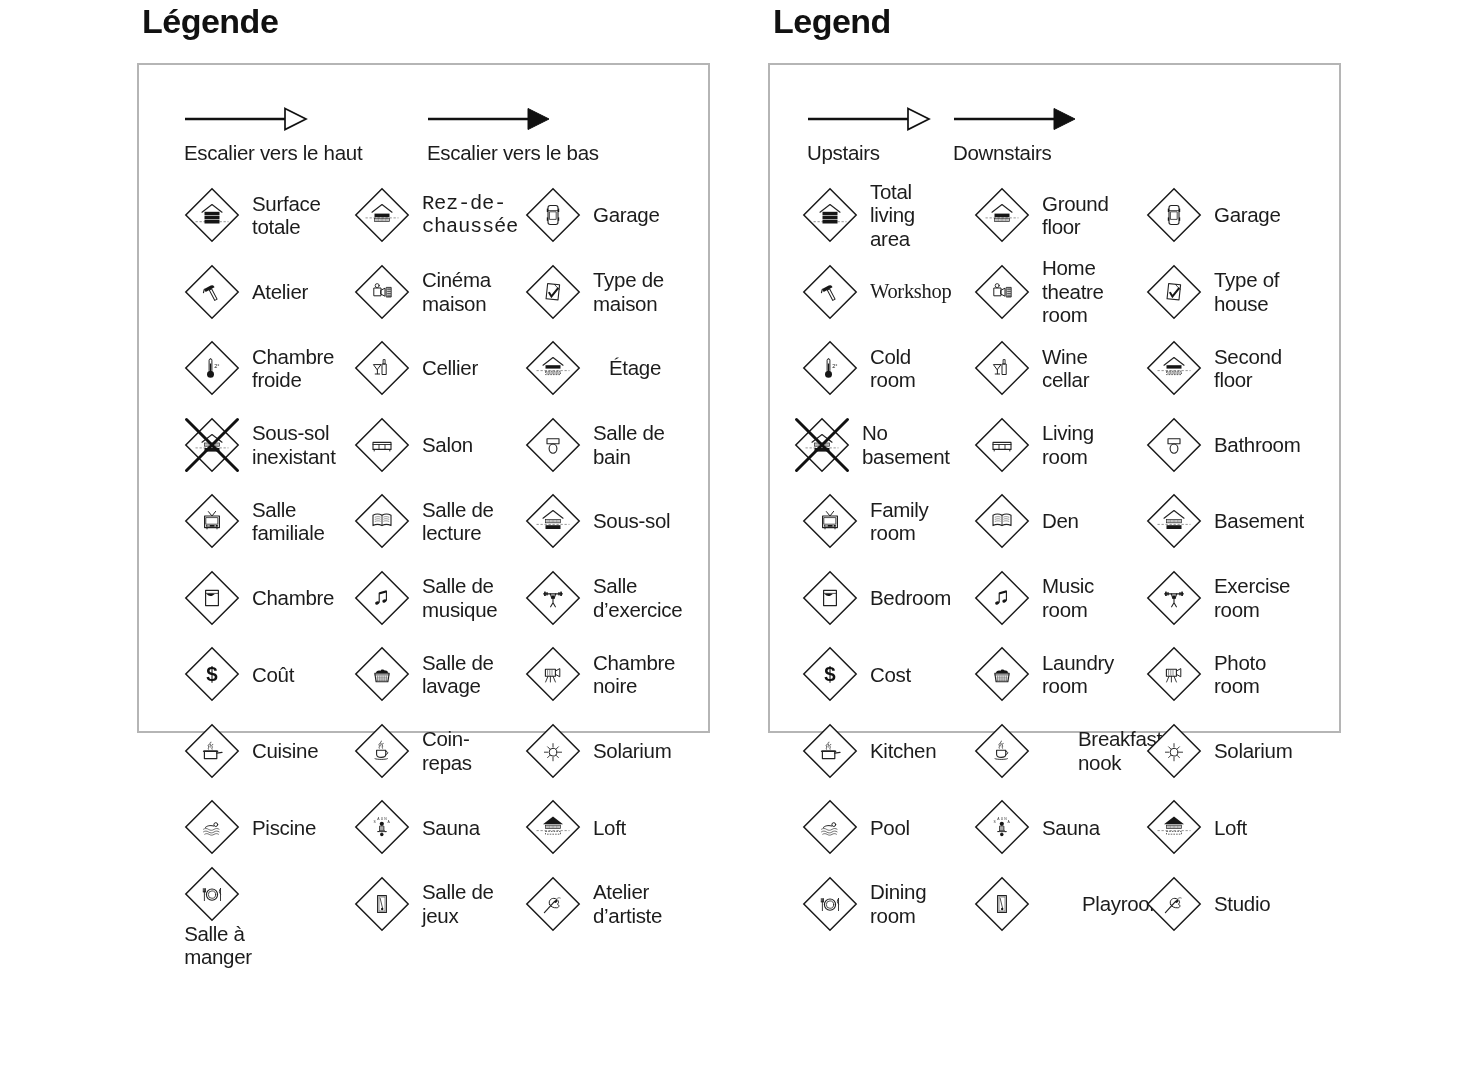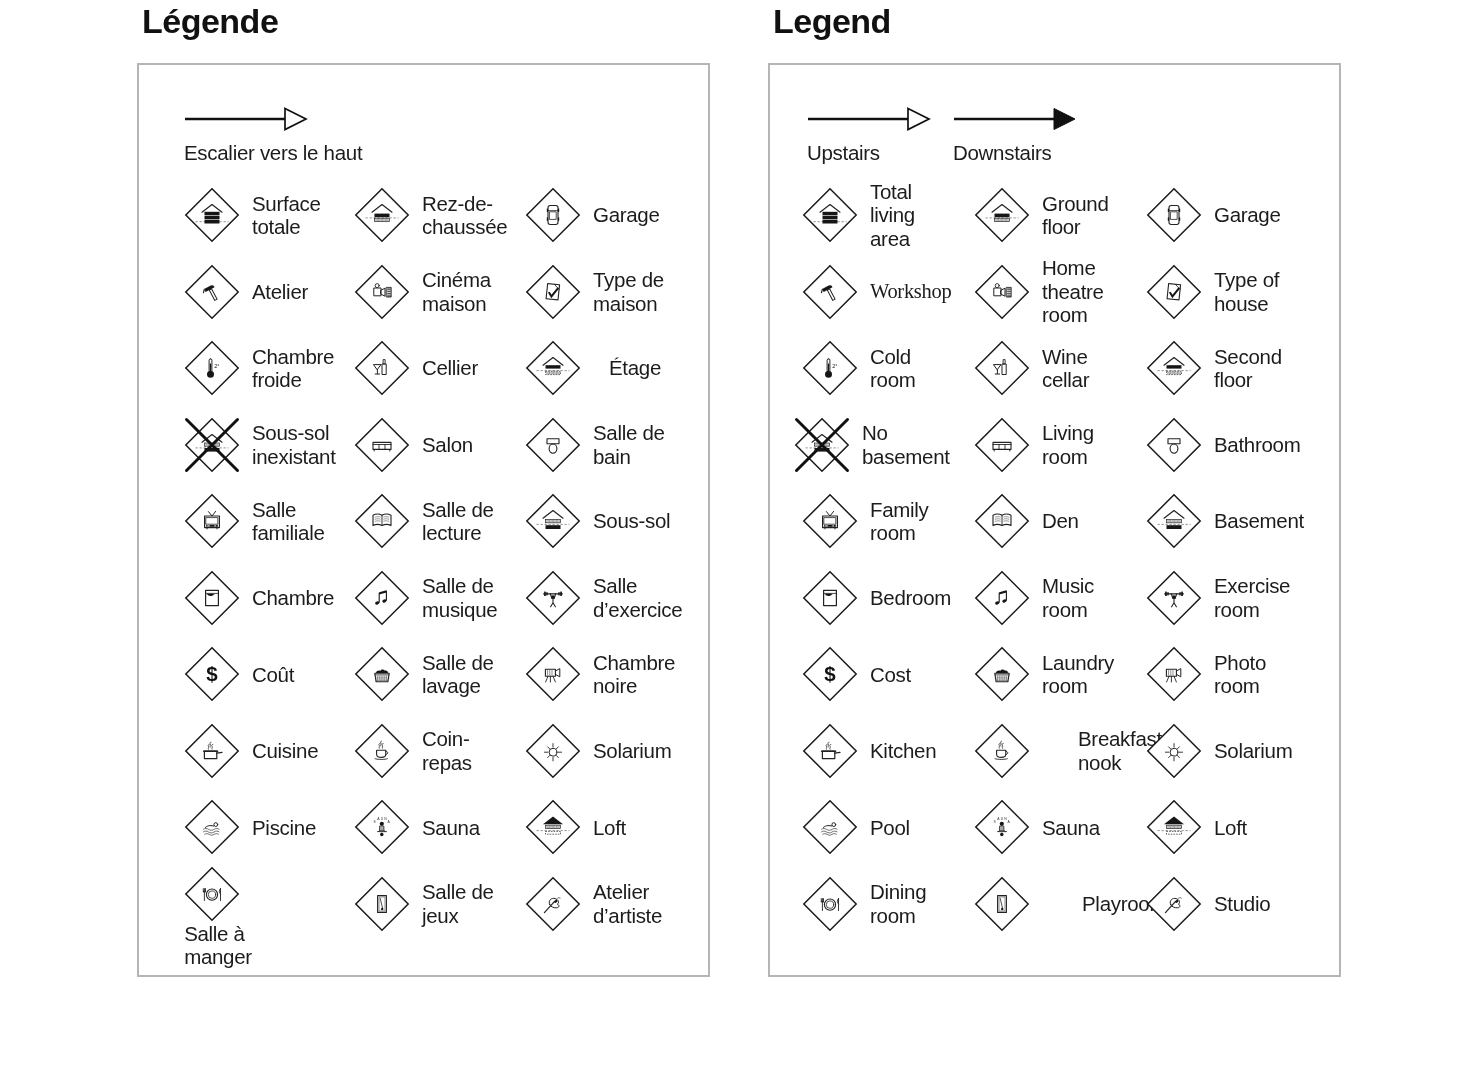--- a/index.html
+++ b/index.html
@@ -1,21 +1,21 @@
 <!DOCTYPE html>
 <html><head>
 <meta charset="utf-8">
 <style>
   html,body{margin:0;padding:0;background:#fff;}
   .page{position:relative;width:1478px;height:1074px;background:#ffffff;overflow:hidden;
         font-family:"Liberation Sans",sans-serif;color:#1c1c1c;}
   .panel{position:absolute;top:0;width:575px;height:1000px;}
   .title{position:absolute;top:2px;left:5px;margin:0;font-size:34px;font-weight:bold;
          letter-spacing:-0.5px;color:#111;}
-  .box{position:absolute;top:63px;left:0;width:573px;height:914px;border:2px solid #b5b5b5;
+  .box{position:absolute;top:63px;left:0;width:573px;height:670px;border:2px solid #b5b5b5;
        background:#fff;box-sizing:border-box;}
   .arrow-group{position:absolute;top:39px;width:230px;}
   .arrow-svg{display:block;}
   .arrow-label{margin-top:7px;font-size:20.5px;letter-spacing:-0.3px;white-space:pre;color:#1c1c1c;}
   .head-outline{fill:#ffffff;stroke:#111;stroke-width:1.7;}
   .head-solid{fill:#111;stroke:#111;stroke-width:1;}
   .arrow-line{stroke:#111;stroke-width:2.4;}
   .cell{position:absolute;display:flex;align-items:center;height:76px;}
   .dia{flex:0 0 auto;width:56px;height:56px;margin-right:12px;}
   .lbl{font-size:20.5px;line-height:23.5px;letter-spacing:-0.3px;white-space:pre;color:#1c1c1c;}
@@ -35,38 +35,45 @@
   <div class="panel" style="left:137px;">
     <h1 class="title">Légende</h1>
     <div class="box">
       <div class="arrow-group" style="left:45px;">
         <svg class="arrow-svg" width="124" height="30" viewBox="0 0 124 30">
           <line class="arrow-line" x1="1" y1="15" x2="101" y2="15"></line>
           <path class="head-outline" d="M101,4.5 L122,15 L101,25.5 Z"></path>
         </svg>
         <div class="arrow-label">Escalier vers le haut</div>
       </div>
+      <div class="arrow-group" style="left:288px;">
+        <svg class="arrow-svg" width="124" height="30" viewBox="0 0 124 30">
+          <line class="arrow-line" x1="1" y1="15" x2="101" y2="15"></line>
+          <path class="head-solid" d="M101,4.5 L122,15 L101,25.5 Z"></path>
+        </svg>
+        <div class="arrow-label">Escalier vers le bas</div>
+      </div>
       <div class="grid">
           <div class="cell" style="left: 45px; top: 112px;">
             <span class="dia">
               <svg width="56" height="56" viewBox="0 0 56 56" style="overflow:visible;display:block;" font-family="'Liberation Sans',sans-serif">
     <path d="M28,1.8 L54.2,28 L28,54.2 L1.8,28 Z" fill="#fff" stroke="#1a1a1a" stroke-width="1.5"></path>
     <g transform="translate(15,15)">
                   <path d="M-3.5,19.7 H29.5" stroke="#666" stroke-width="0.7" stroke-dasharray="2.3,1.7" fill="none"></path>
                   <path d="M3,10.2 L13,2.6 L23,10.2" stroke="#222" fill="none" stroke-linecap="round" stroke-linejoin="round" stroke-width="1.2"></path>
                   <rect x="5.5" y="9.8" width="15" height="3.5" fill="#161616"></rect>
                   <rect x="5.5" y="13.9" width="15" height="3.5" fill="#161616"></rect>
                   <rect x="5.5" y="18" width="15" height="3.5" fill="#161616"></rect>
                 </g>
               </svg>
             </span>
             <span class="lbl">Surface
 totale</span>
           </div>
-          <div class="cell" style="left: 215px; top: 112px;">
+          <div class="cell" style="left: 215px; top: 112px; font-family: Liberation Mono, monospace;">
             <span class="dia">
               <svg width="56" height="56" viewBox="0 0 56 56" style="overflow:visible;display:block;" font-family="'Liberation Sans',sans-serif">
     <path d="M28,1.8 L54.2,28 L28,54.2 L1.8,28 Z" fill="#fff" stroke="#1a1a1a" stroke-width="1.5"></path>
     <g transform="translate(15,15)">
                   <path d="M-3.5,15.9 H29.5" stroke="#666" stroke-width="0.7" stroke-dasharray="2.3,1.7" fill="none"></path>
                   <path d="M3,10.2 L13,2.6 L23,10.2" stroke="#222" fill="none" stroke-linecap="round" stroke-linejoin="round" stroke-width="1.2"></path>
                   <rect x="5.5" y="11.6" width="15" height="3.6" fill="#161616"></rect>
                   <rect x="5.5" y="16.2" width="15" height="3.4" fill="none" stroke="#222" stroke-width="0.7"></rect>
                   <path d="M6.9,16.5 v2.8 M8.2,16.5 v2.8 M9.6,16.5 v2.8 M11.0,16.5 v2.8 M12.3,16.5 v2.8 M13.7,16.5 v2.8 M15.0,16.5 v2.8 M16.4,16.5 v2.8 M17.8,16.5 v2.8 M19.1,16.5 v2.8 " stroke="#333" stroke-width="0.5" fill="none"></path>
                 </g>

